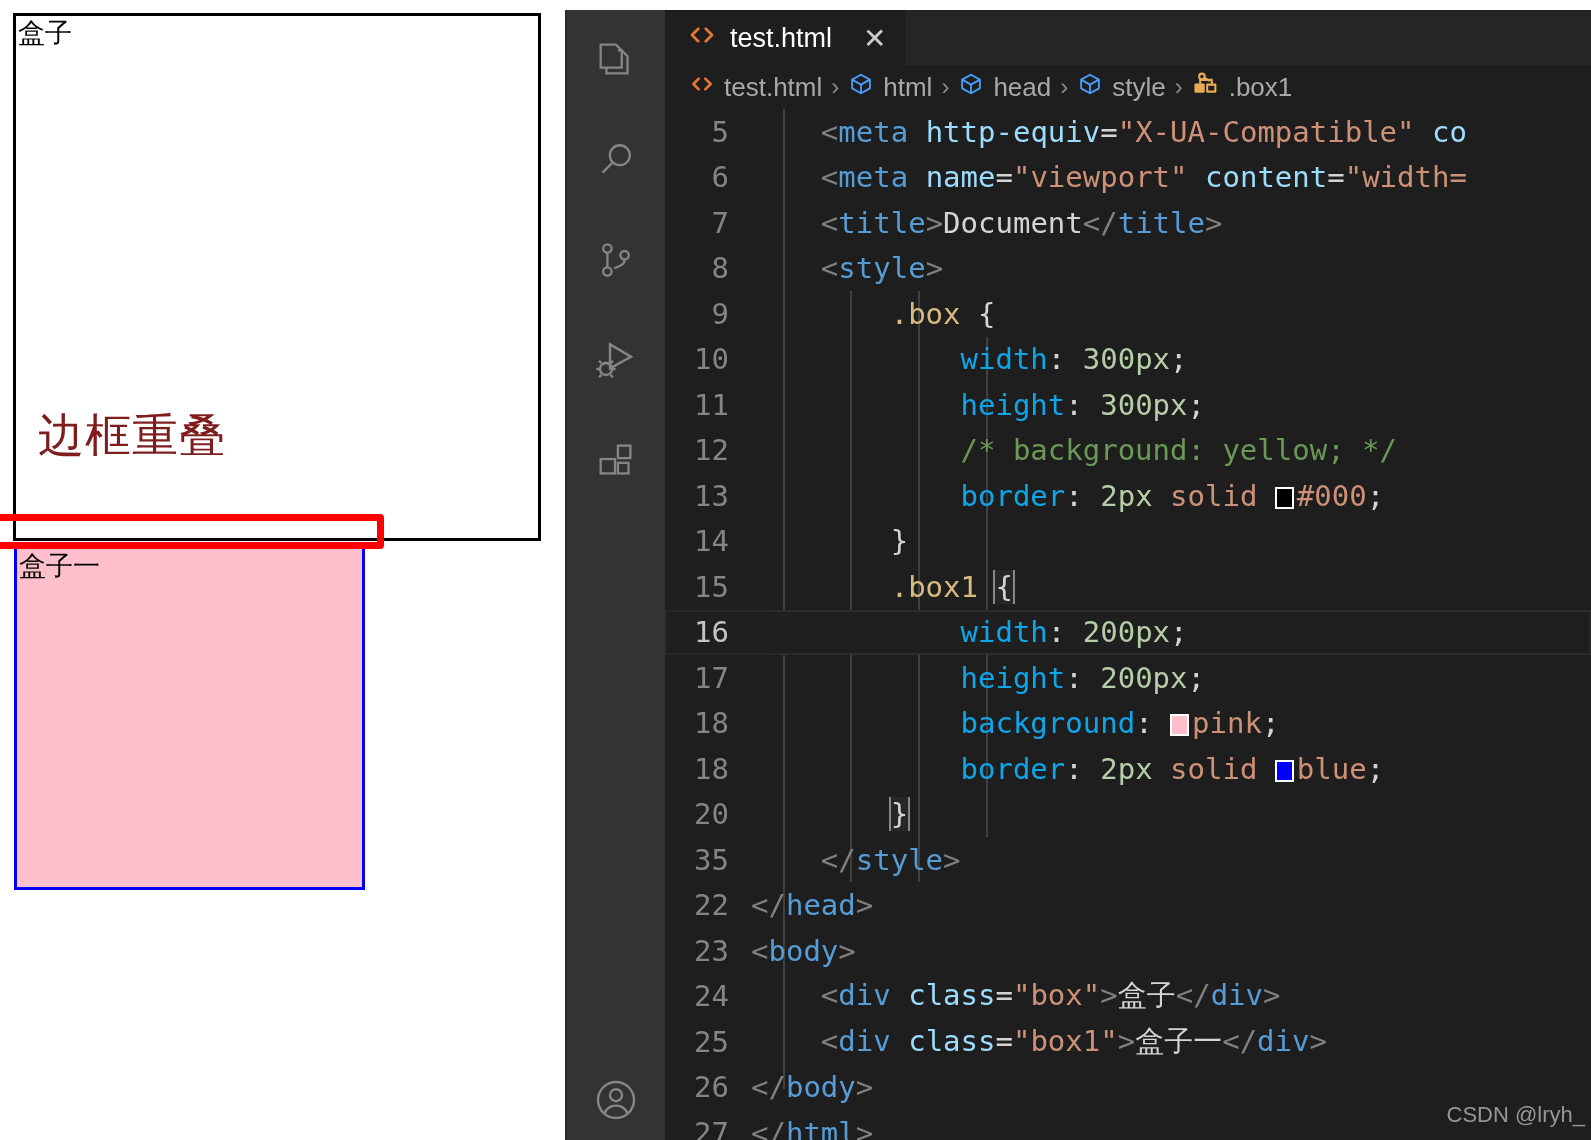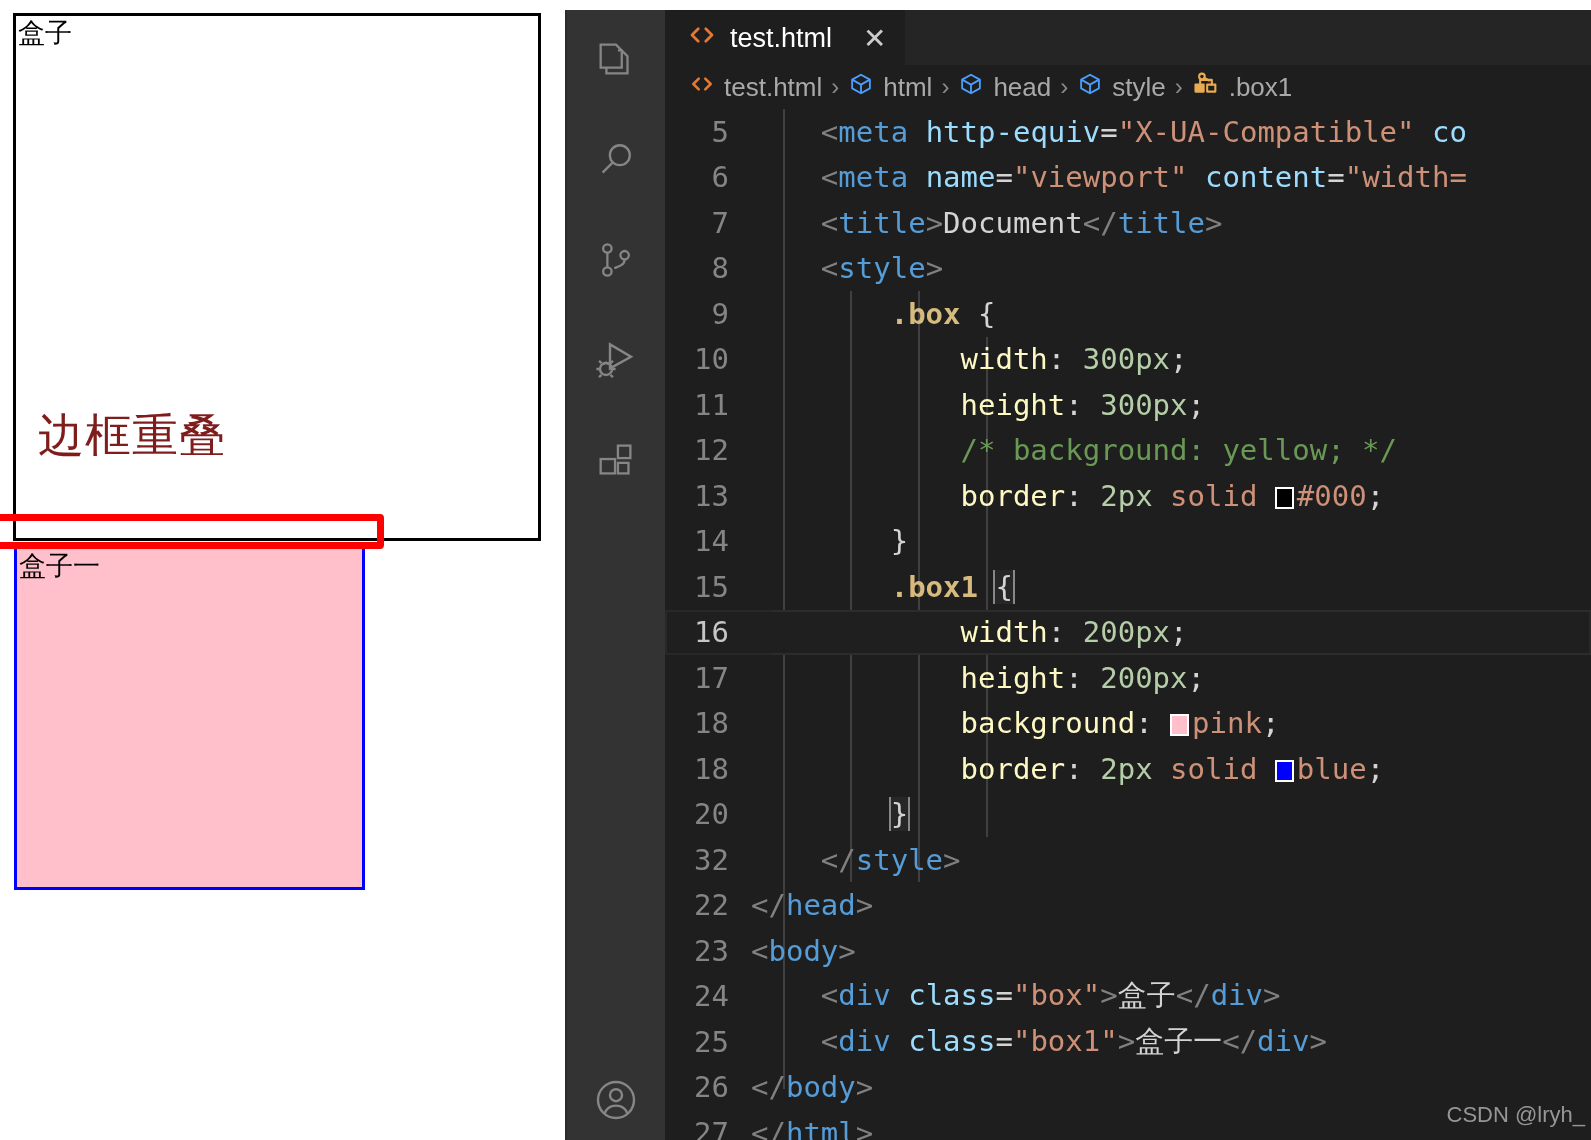--- a/index.html
+++ b/index.html
@@ -262,22 +262,22 @@
     width: 2px;
     background: #404040;
   }
 
   
   .t-tag      { color: #569cd6; }
   .t-bracket  { color: #808080; }
   .t-attr     { color: #9cdcfe; }
   .t-str      { color: #ce9178; }
   .t-text     { color: #d4d4d4; }
-  .t-sel      { color: #d7ba7d; font-weight: bold; }
-  .t-prop     { color: #fef9c3; }
+  .t-sel      { color: #d7ba7d; }
+  .t-prop     { color: #0ea5e9; }
   .t-val      { color: #ce9178; }
   .t-num      { color: #b5cea8; }
   .t-punc     { color: #d4d4d4; }
   .t-comment  { color: #6a9955; }
 
   .swatch {
     display: inline-block;
     width: 19px;
     height: 22px;
     vertical-align: -3px;
@@ -548,21 +548,21 @@
             <span class="ln">18</span>
             <span class="code-text">            <span class="t-prop">border</span><span class="t-punc">:</span> <span class="t-num">2px</span> <span class="t-val">solid</span> <span class="swatch" style="background:#0000ff;"></span><span class="t-val">blue</span><span class="t-punc">;</span></span>
           </div>
 
           <div class="code-line">
             <span class="ln">20</span>
             <span class="code-text">        <span class="t-punc brace-match">}</span></span>
           </div>
 
           <div class="code-line">
-            <span class="ln">32</span>
+            <span class="ln">35</span>
             <span class="code-text">    <span class="t-bracket">&lt;/</span><span class="t-tag">style</span><span class="t-bracket">&gt;</span></span>
           </div>
 
           <div class="code-line">
             <span class="ln">22</span>
             <span class="code-text"><span class="t-bracket">&lt;/</span><span class="t-tag">head</span><span class="t-bracket">&gt;</span></span>
           </div>
 
           <div class="code-line">
             <span class="ln">23</span>

